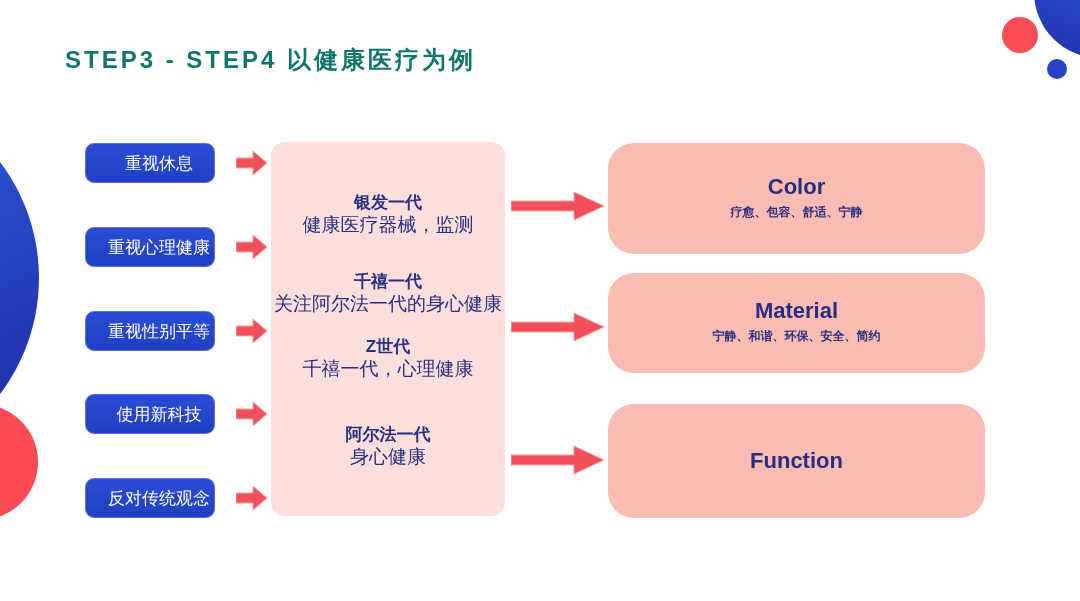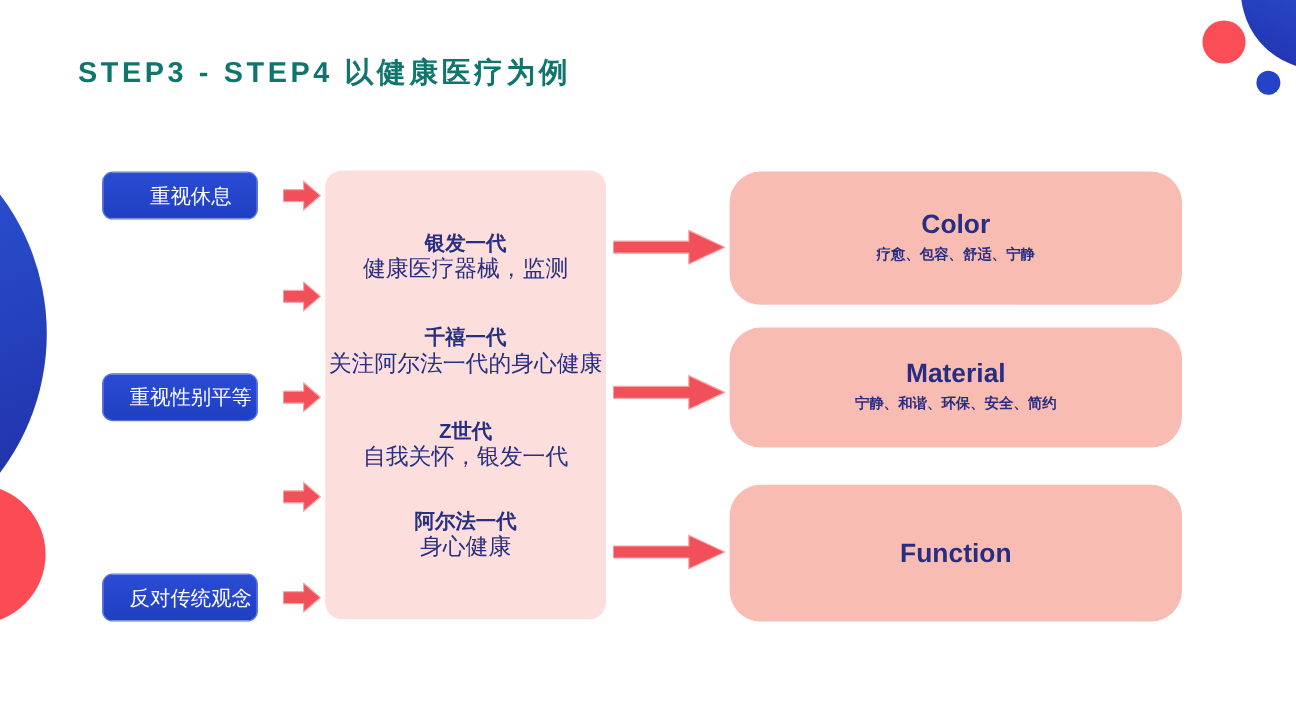--- a/index.html
+++ b/index.html
@@ -62,21 +62,23 @@
 
   <div class="deco deco-blue-left"></div>
   <div class="deco deco-red-bottom-left"></div>
   <div class="deco deco-blue-top-right"></div>
   <div class="deco deco-red-top-right"></div>
   <div class="deco deco-blue-dot"></div>
 
   <h1 class="title">STEP3 - STEP4 以健康医疗为例</h1>
 
   <div class="tag-btn" style="top:143px">重视休息</div>
+  <div class="tag-btn" style="top:227px">重视心理健康</div>
   <div class="tag-btn" style="top:311px">重视性别平等</div>
+  <div class="tag-btn" style="top:394px">使用新科技</div>
   <div class="tag-btn" style="top:478px">反对传统观念</div>
 
   <span class="arrow-sm" style="top:150px">
     <svg viewBox="0 0 32 26">
         <polygon points="0,8 17,8 17,1 31,13 17,25 17,18 0,18" fill="#f1505a" stroke="#f6a6a6" stroke-width="1" stroke-linejoin="round"></polygon>
       </svg>
   </span>
   <span class="arrow-sm" style="top:234px">
     <svg viewBox="0 0 32 26">
         <polygon points="0,8 17,8 17,1 31,13 17,25 17,18 0,18" fill="#f1505a" stroke="#f6a6a6" stroke-width="1" stroke-linejoin="round"></polygon>
@@ -100,23 +102,23 @@
 
   <div class="center-panel">
     <div class="gen-group" style="top:50px">
       <div class="gen-heading">银发一代</div>
       <div class="gen-body">健康医疗器械，监测</div>
     </div>
     <div class="gen-group" style="top:129px">
       <div class="gen-heading">千禧一代</div>
       <div class="gen-body">关注阿尔法一代的身心健康</div>
     </div>
-    <div class="gen-group" style="top:207px">
+    <div class="gen-group" style="top:194px">
       <div class="gen-heading">Z世代</div>
-      <div class="gen-body">自我关怀，银发一代</div>
+      <div class="gen-body">千禧一代，心理健康</div>
     </div>
     <div class="gen-group" style="top:282px">
       <div class="gen-heading">阿尔法一代</div>
       <div class="gen-body">身心健康</div>
     </div>
   </div>
 
   <span class="arrow-md" style="top:191px">
     <svg viewBox="0 0 94 30">
         <polygon points="0,10 63,10 63,1 93,15 63,29 63,20 0,20" fill="#f1505a" stroke="#f6a6a6" stroke-width="1" stroke-linejoin="round"></polygon>

